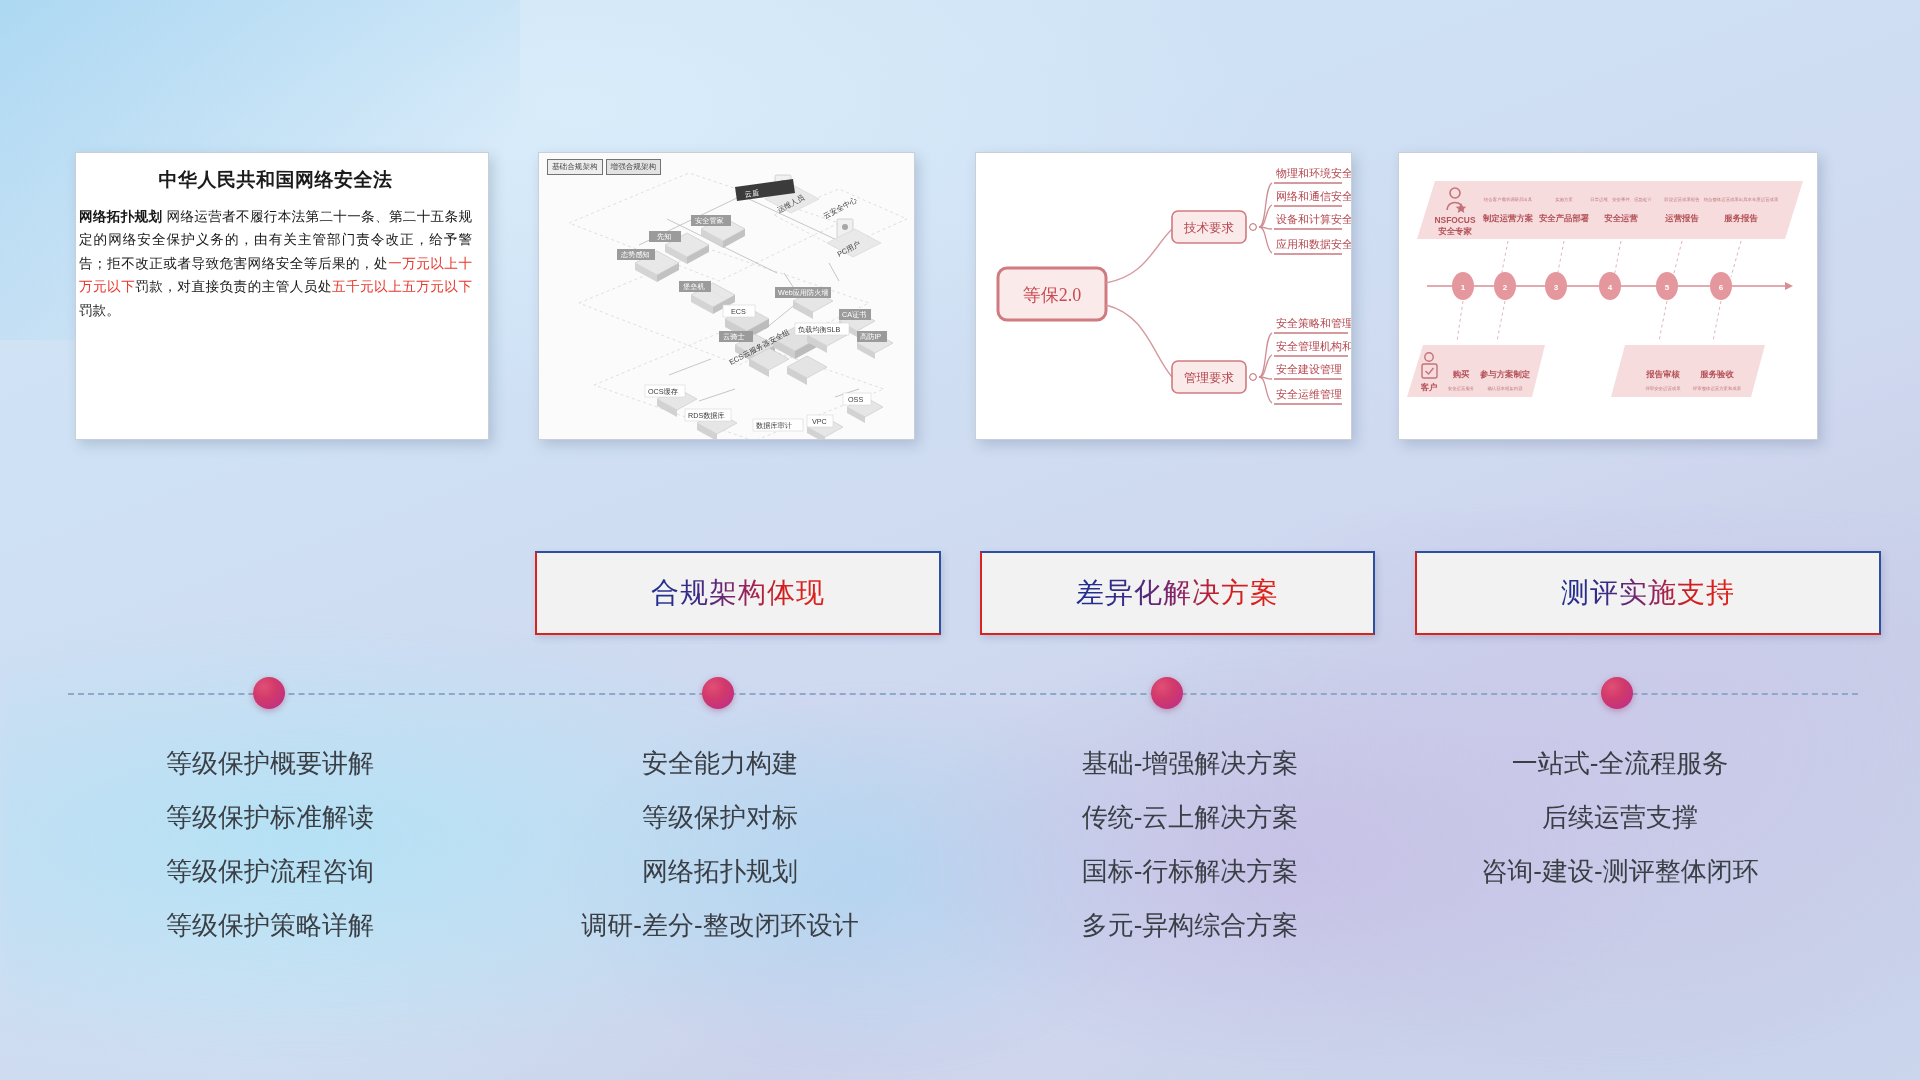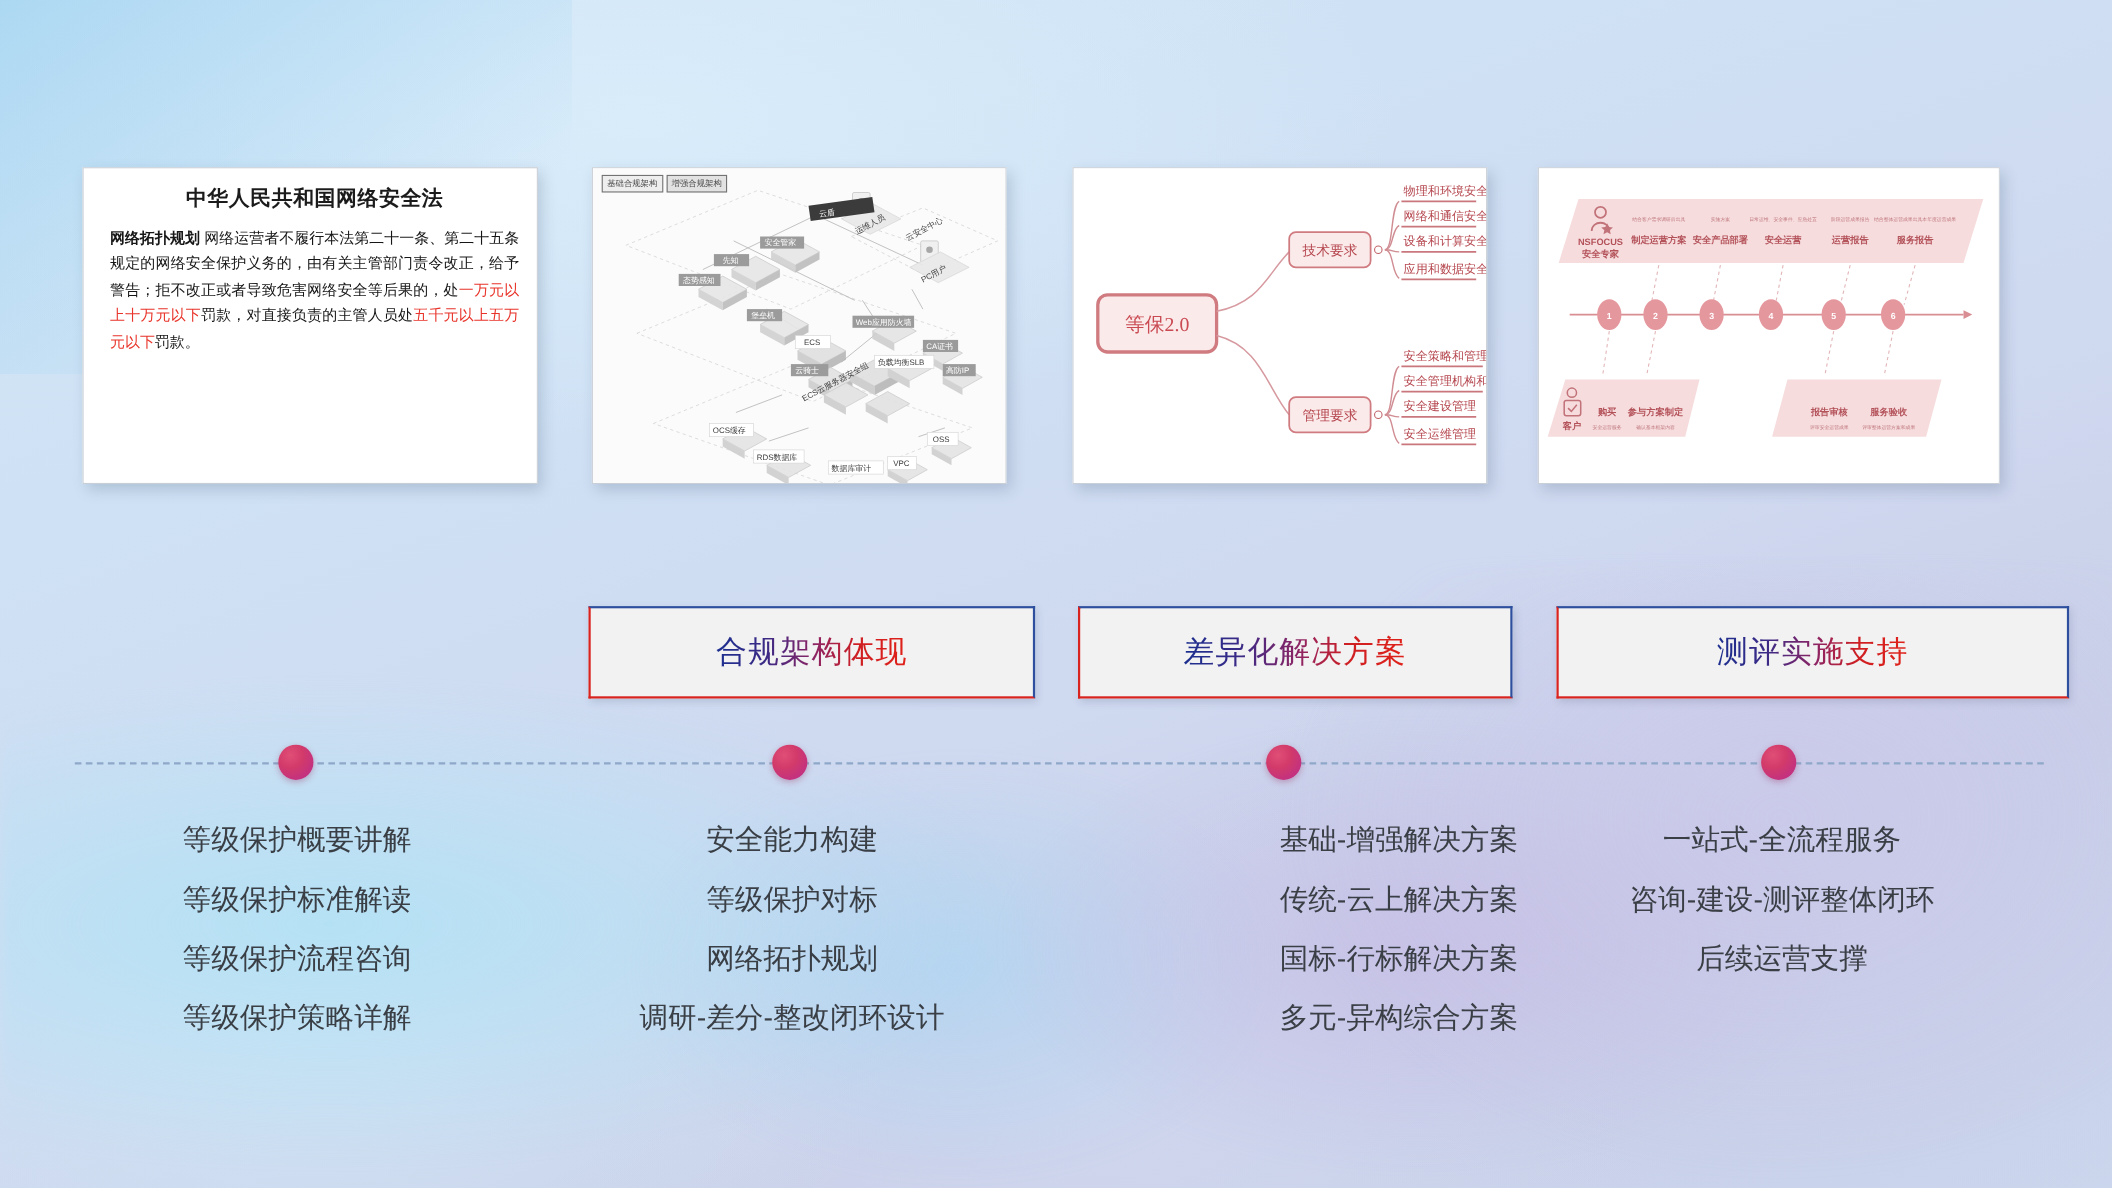--- a/index.html
+++ b/index.html
@@ -52,21 +52,21 @@
     background:#fff; border:1px solid #c9cfd6;
     box-shadow:4px 5px 12px rgba(60,80,110,.22);
     overflow:hidden;
   }
   .thumb-1{ left:75px;  width:414px; }
   .thumb-2{ left:538px; width:377px; }
   .thumb-3{ left:975px; width:377px; }
   .thumb-4{ left:1398px;width:420px; }
 
   
-  .law{ padding:14px 16px 10px 24px; }
+  .law{ padding:14px 16px 10px 3px; }
   .law-title{
     text-align:center; font-weight:700; font-size:19px; color:#1b1b1b;
     letter-spacing:.5px; margin-bottom:12px;
   }
   .law-p{
     font-size:13.6px; line-height:1.72; color:#161616; text-align:justify;
     margin-bottom:9px;
   }
   .law-p b{ font-weight:700; }
   .law-p .red{ color:#e8342a; }
@@ -137,21 +137,21 @@
   .td-1{ left:253px; }
   .td-2{ left:702px; }
   .td-3{ left:1151px;}
   .td-4{ left:1601px;}
 
   
   .cols{ position:absolute; left:0; top:730px; width:1746px; height:350px; }
   .col{ position:absolute; top:20px; width:420px; text-align:center; }
   .col-1{ left:60px; }
   .col-2{ left:510px; }
-  .col-3{ left:960px;text-align:right; }
+  .col-3{ left:980px; }
   .col-4{ left:1410px; }
   .bullet{
     font-size:26px; color:#3a3f46; line-height:1; margin-bottom:28px;
     white-space:nowrap;
   }
 </style>
 </head>
 <body>
 
 <div class="bg-base"></div>
@@ -533,16 +533,16 @@
     <div class="bullet">调研-差分-整改闭环设计</div>
   </div>
   <div class="col col-3">
     <div class="bullet">基础-增强解决方案</div>
     <div class="bullet">传统-云上解决方案</div>
     <div class="bullet">国标-行标解决方案</div>
     <div class="bullet">多元-异构综合方案</div>
   </div>
   <div class="col col-4">
     <div class="bullet">一站式-全流程服务</div>
+    <div class="bullet">后续运营支撑</div>
     <div class="bullet">咨询-建设-测评整体闭环</div>
-    <div class="bullet">后续运营支撑</div>
   </div>
 </div>
 
 </body></html>

